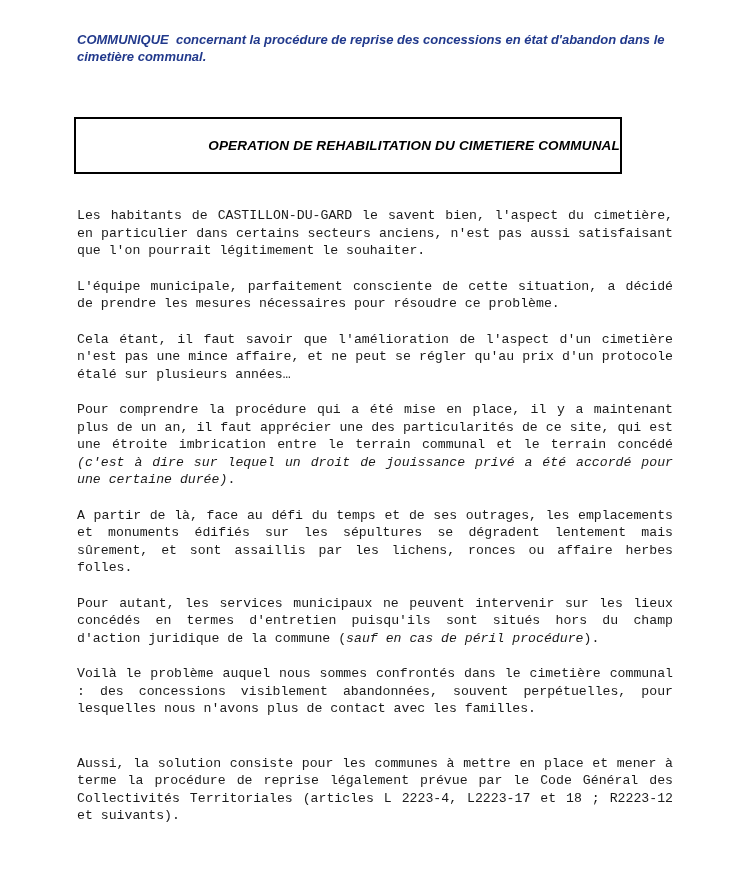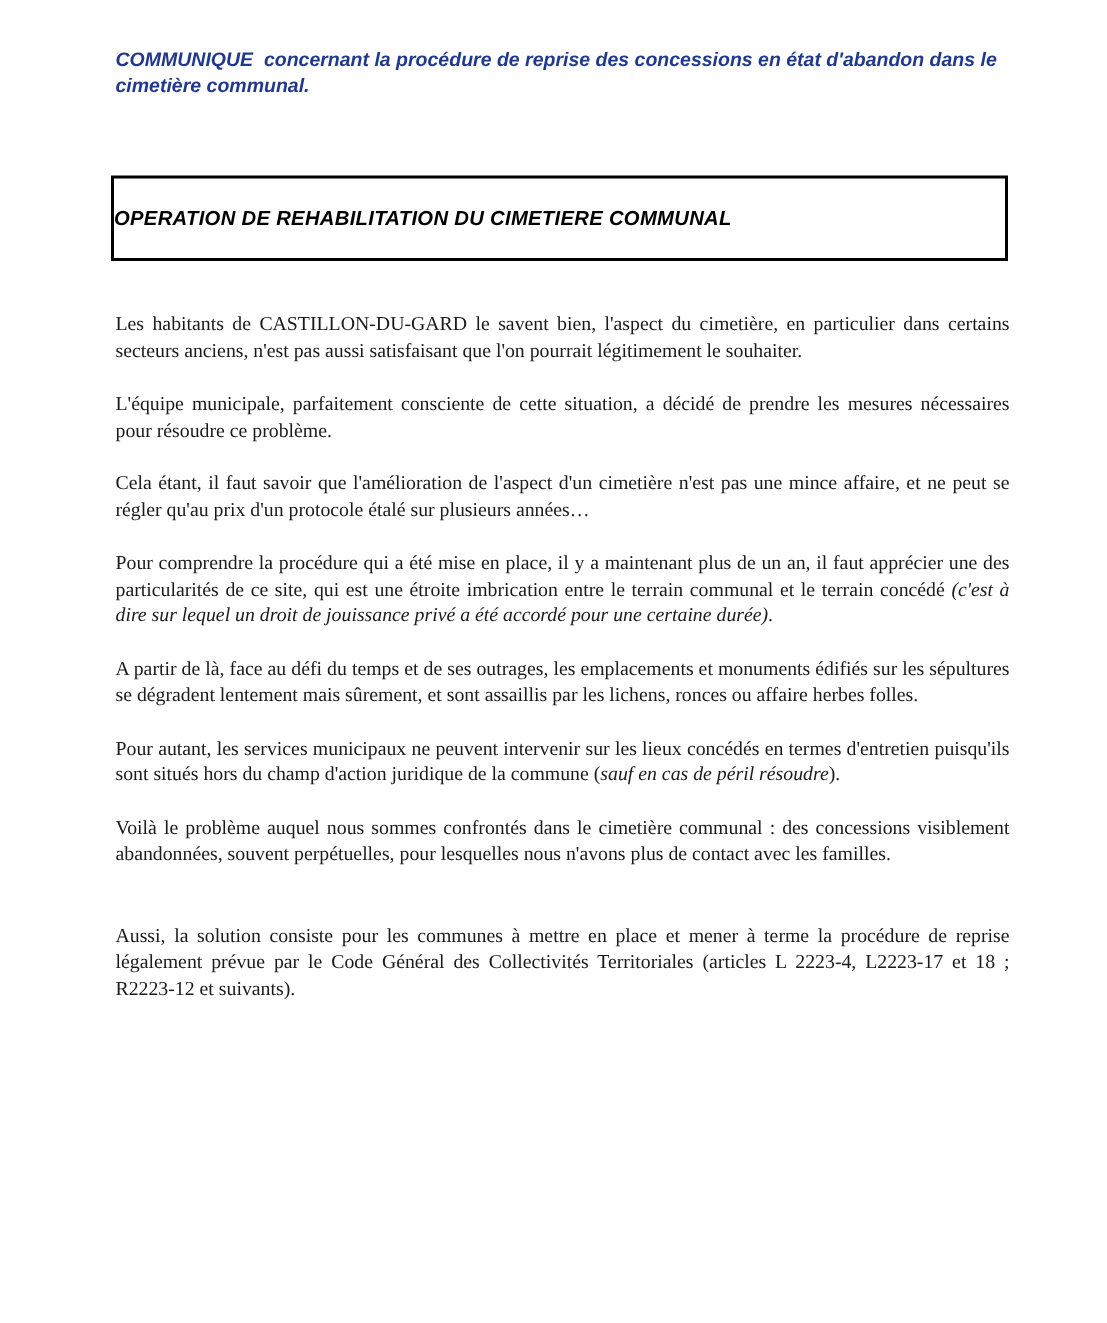--- a/index.html
+++ b/index.html
@@ -26,43 +26,44 @@
     font-style: italic;
     font-size: 13px;
     line-height: 17px;
     color: var(--heading-blue, #21398C);
     white-space: pre-wrap;
     width: 590px;
   }
   .title-box {
     margin-top: 52px;
     margin-left: -3px;
-    width: 598px;
+    width: 548px;
     height: 57px;
     border: 2px solid var(--box-border, #000000);
     box-sizing: border-box;
     display: flex;
     align-items: center;
-    justify-content: flex-start;
+    justify-content: flex-end;
   }
   .doc-title {
     font-family: "Liberation Sans", sans-serif;
     font-weight: bold;
     font-style: italic;
     font-size: 13.5px;
     letter-spacing: 0.2px;
     color: #000000;
     text-align: center;
   }
   .doc-body {
     margin-top: 33px;
     width: 596px;
     font-size: 13.2px;
     line-height: 17.5px;
     text-align: justify;
+    font-family: Liberation Mono, monospace;
   }
   .para {
     margin: 0 0 18px 0;
   }
   .para:last-child {
     margin-bottom: 0;
     margin-top: 37px;
   }
   .em {
     font-style: italic;
@@ -77,17 +78,17 @@
   <div class="title-box">
     <span class="doc-title">OPERATION DE REHABILITATION DU CIMETIERE COMMUNAL</span>
   </div>
 
   <div class="doc-body">
       <p class="para"><span>Les habitants de CASTILLON-DU-GARD le savent bien, l'aspect du cimetière, en particulier dans certains secteurs anciens, n'est pas aussi satisfaisant que l'on pourrait légitimement le souhaiter.</span></p>
       <p class="para"><span>L'équipe municipale, parfaitement consciente de cette situation, a décidé de prendre les mesures nécessaires pour résoudre ce problème.</span></p>
       <p class="para"><span>Cela étant, il faut savoir que l'amélioration de l'aspect d'un cimetière n'est pas une mince affaire, et ne peut se régler qu'au prix d'un protocole étalé sur plusieurs années…</span></p>
       <p class="para"><span>Pour comprendre la procédure qui a été mise en place, il y a maintenant plus de un an, il faut apprécier une des particularités de ce site, qui est une étroite imbrication entre le terrain communal et le terrain concédé </span><span class="em">(c'est à dire sur lequel un droit de jouissance privé a été accordé pour une certaine durée)</span><span>.</span></p>
       <p class="para"><span>A partir de là, face au défi du temps et de ses outrages, les emplacements et monuments édifiés sur les sépultures se dégradent lentement mais sûrement, et sont assaillis par les lichens, ronces ou affaire herbes folles.</span></p>
-      <p class="para"><span>Pour autant, les services municipaux ne peuvent intervenir sur les lieux concédés en termes d'entretien puisqu'ils sont situés hors du champ d'action juridique de la commune (</span><span class="em">sauf en cas de péril résoudre</span><span>).</span></p>
+      <p class="para"><span>Pour autant, les services municipaux ne peuvent intervenir sur les lieux concédés en termes d'entretien puisqu'ils sont situés hors du champ d'action juridique de la commune (</span><span class="em">sauf en cas de péril procédure</span><span>).</span></p>
       <p class="para"><span>Voilà le problème auquel nous sommes confrontés dans le cimetière communal : des concessions visiblement abandonnées, souvent perpétuelles, pour lesquelles nous n'avons plus de contact avec les familles.</span></p>
       <p class="para"><span>Aussi, la solution consiste pour les communes à mettre en place et mener à terme la procédure de reprise légalement prévue par le Code Général des Collectivités Territoriales (articles L 2223-4, L2223-17 et 18 ; R2223-12 et suivants).</span></p>
     </div>
 </div>
 
 </body></html>

